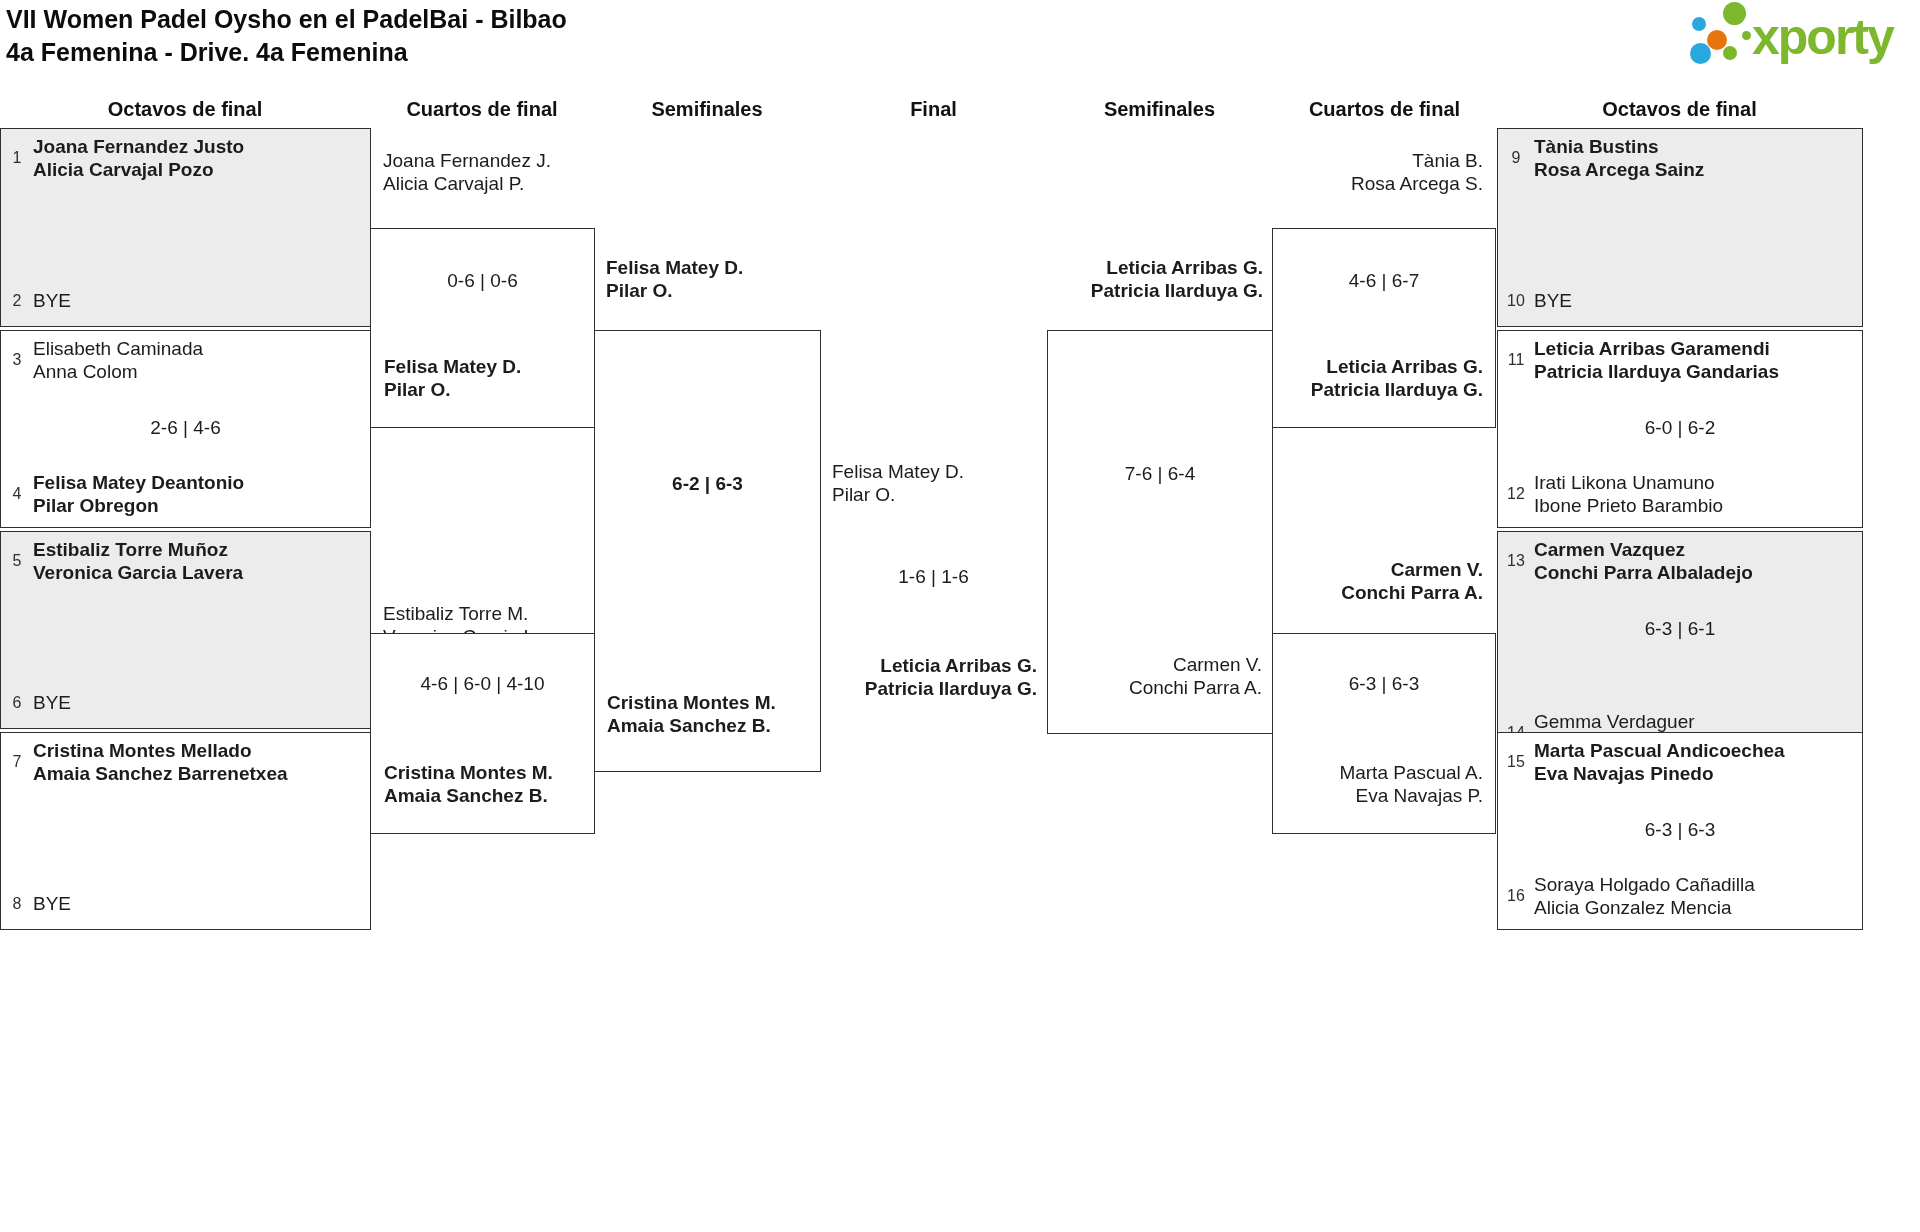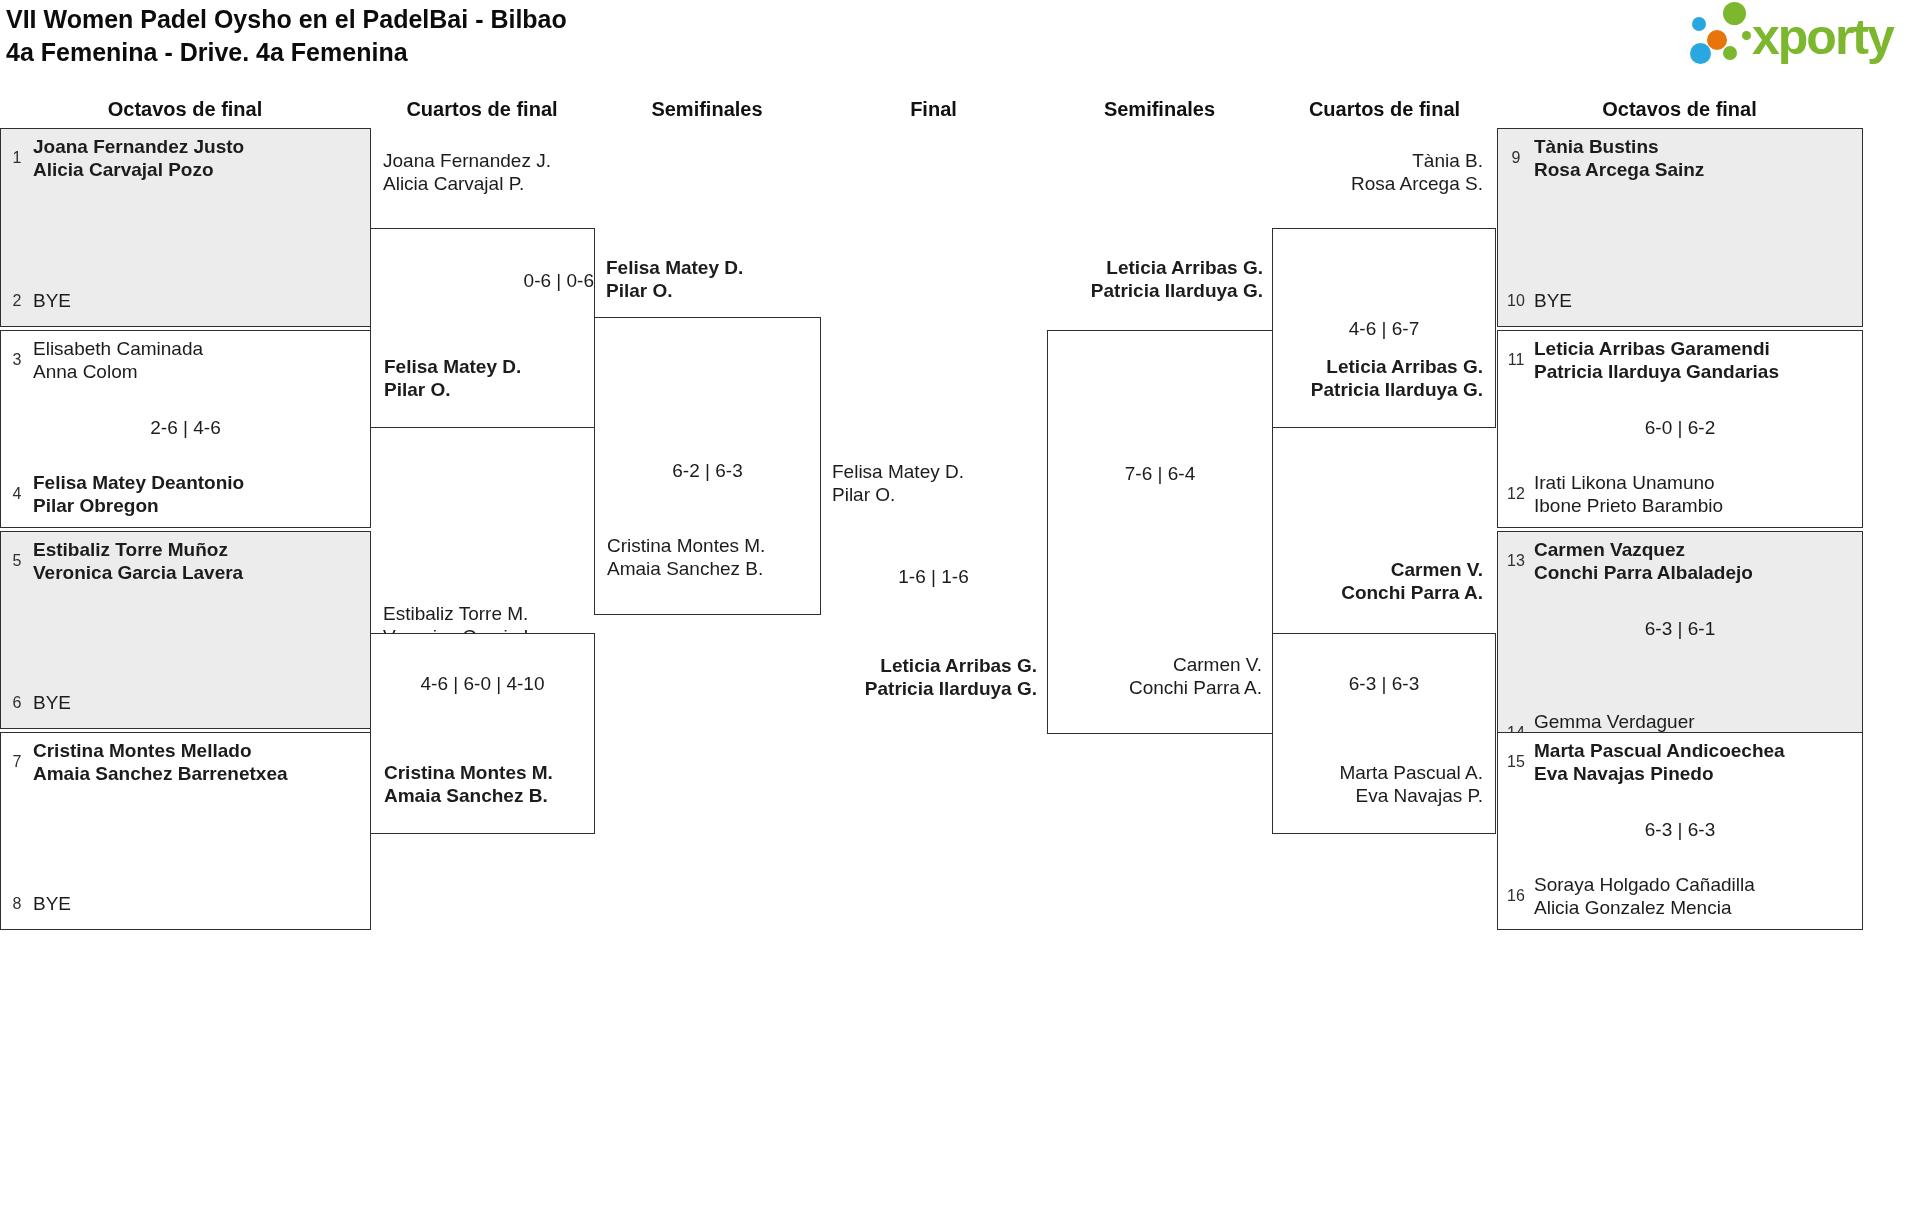--- a/index.html
+++ b/index.html
@@ -126,21 +126,21 @@
           <div>BYE</div>
         </div>
     </div>
   </div>
 
   <div class="lbl" style="left:383px;top:149px;">
     <div>Joana Fernandez J.</div>
       <div>Alicia Carvajal P.</div>
   </div>
   <div class="box" style="left:370px;top:228px;width:225px;height:200px;">
-    <div class="score" style="top:41px;text-align:right;">0-6 | 0-6</div>
+    <div class="score" style="top:41px;">0-6 | 0-6</div>
     <div class="inlbl b" style="left:13px;bottom:26px;">
       <div>Felisa Matey D.</div>
         <div>Pilar O.</div>
     </div>
   </div>
 
   <div class="lbl" style="left:383px;top:558px;margin-top:44px;">
     <div>Estibaliz Torre M.</div>
       <div>Veronica Garcia L.</div>
   </div>
@@ -149,21 +149,21 @@
     <div class="inlbl b" style="left:13px;bottom:26px;">
       <div>Cristina Montes M.</div>
         <div>Amaia Sanchez B.</div>
     </div>
   </div>
 
   <div class="lbl b" style="left:606px;top:256px;">
     <div>Felisa Matey D.</div>
       <div>Pilar O.</div>
   </div>
-  <div class="box" style="left:594px;top:317px;width:227px;height:298px;">
+  <div class="box" style="left:594px;top:330px;width:227px;height:442px;font-weight:bold;">
     <div class="score" style="top:142px;">6-2 | 6-3</div>
     <div class="inlbl" style="left:12px;bottom:34px;">
       <div>Cristina Montes M.</div>
         <div>Amaia Sanchez B.</div>
     </div>
   </div>
 
   <div class="lbl" style="left:832px;top:460px;">
     <div>Felisa Matey D.</div>
       <div>Pilar O.</div>
@@ -184,21 +184,21 @@
       <div>Carmen V.</div>
         <div>Conchi Parra A.</div>
     </div>
   </div>
 
   <div class="lbl r" style="left:1272px;width:211px;top:149px;">
     <div>Tània B.</div>
       <div>Rosa Arcega S.</div>
   </div>
   <div class="box" style="left:1272px;top:228px;width:224px;height:200px;">
-    <div class="score" style="top:41px;margin-top:48px;">4-6 | 6-7</div>
+    <div class="score" style="top:41px;">4-6 | 6-7</div>
     <div class="inlbl r b" style="right:12px;bottom:26px;">
       <div>Leticia Arribas G.</div>
         <div>Patricia Ilarduya G.</div>
     </div>
   </div>
 
   <div class="lbl r b" style="left:1272px;width:211px;top:558px;">
     <div>Carmen V.</div>
       <div>Conchi Parra A.</div>
   </div>

